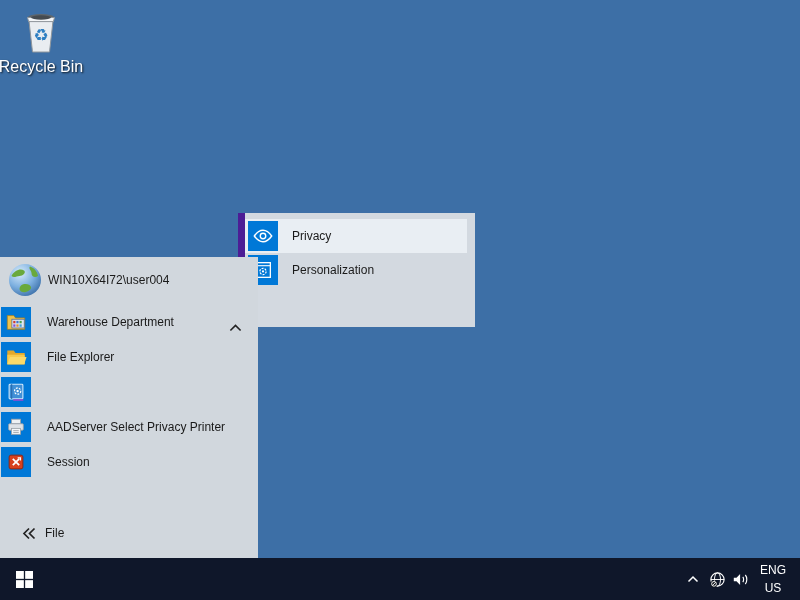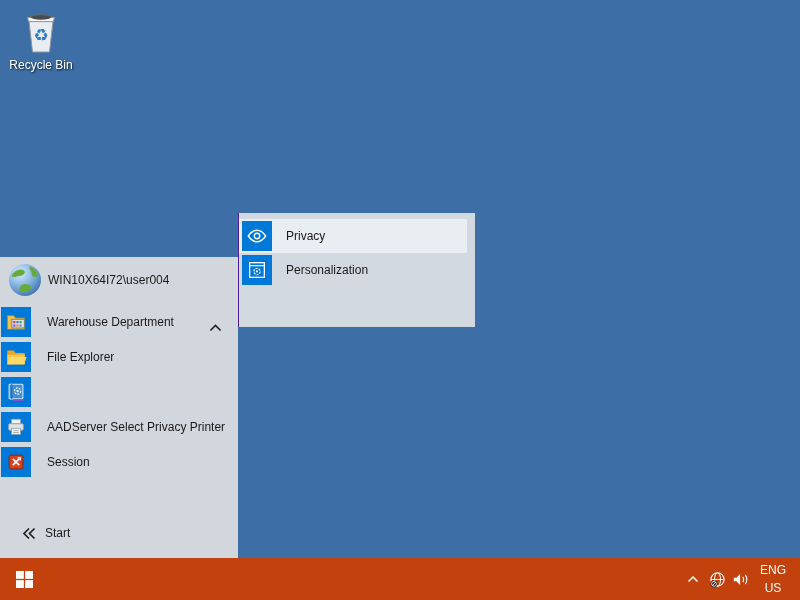--- a/index.html
+++ b/index.html
@@ -2,48 +2,48 @@
 <html><head>
 <meta charset="utf-8">
 <style>
   html,body{margin:0;padding:0;}
   body{width:800px;height:600px;overflow:hidden;font-family:"Liberation Sans",sans-serif;}
   .screen{position:relative;width:800px;height:600px;background:#3d6fa6;overflow:hidden;}
 
   
   .desktop-icon{position:absolute;left:6px;top:8px;width:70px;display:flex;flex-direction:column;align-items:center;cursor:default;}
   .desktop-icon .glyph{width:44px;height:48px;}
-  .desktop-icon .label{margin-top:2px;font-size:12px;color:#fff;text-shadow:1px 1px 2px rgba(0,0,0,.85);white-space:nowrap;}
-
-  
-  .start-panel{position:absolute;left:0;top:257px;width:238px;height:301px;background:#d1d7dd;}
+  .desktop-icon .label{margin-top:2px;font-size:16px;color:#fff;text-shadow:1px 1px 2px rgba(0,0,0,.85);white-space:nowrap;}
+
+  
+  .start-panel{position:absolute;left:0;top:257px;width:258px;height:301px;background:#d1d7dd;}
   .user-header{display:flex;align-items:center;padding:4px 0 4px 8px;height:38px;}
   .user-avatar{width:34px;height:34px;flex:0 0 34px;}
   .user-text{margin-left:6px;line-height:1.55;}
   .user-text .line1,.user-text .line2{font-size:12px;color:#1a1a1a;white-space:nowrap;}
 
   .menu-list{margin-top:1px;}
   .menu-item{display:flex;align-items:center;height:35px;padding-left:1px;position:relative;cursor:pointer;}
   .tile{width:30px;height:30px;background:#0078d7;display:flex;align-items:center;justify-content:center;flex:0 0 30px;}
   .tile svg{width:22px;height:22px;}
   .menu-item .item-label{margin-left:16px;font-size:12px;color:#1a1a1a;white-space:nowrap;}
   .menu-item .expand{position:absolute;right:16px;top:50%;transform:translateY(-50%);width:13px;height:8px;}
 
   .back-row{position:absolute;left:22px;bottom:18px;display:flex;align-items:center;cursor:pointer;}
   .back-row svg{width:14px;height:13px;}
   .back-row .back-label{margin-left:9px;font-size:12px;color:#1a1a1a;}
 
   
-  .submenu{position:absolute;left:238px;top:213px;width:237px;height:114px;background:#d3d9e0;border-left:1px solid #4c1d95;box-sizing:border-box;padding-top:6px;}
+  .submenu{position:absolute;left:238px;top:213px;width:237px;height:114px;background:#d3d9e0;border-left:7px solid #4c1d95;box-sizing:border-box;padding-top:6px;}
   .submenu-item{display:flex;align-items:center;height:34px;margin-right:8px;padding-left:3px;cursor:pointer;}
   .submenu-item.highlight{background:#e9eef3;}
   .submenu-item .item-label{margin-left:14px;font-size:12px;color:#1a1a1a;white-space:nowrap;}
 
   
-  .taskbar{position:absolute;left:0;bottom:0;width:800px;height:42px;background:#c2410c;display:flex;align-items:stretch;}
+  .taskbar{position:absolute;left:0;bottom:0;width:800px;height:42px;background:#0f172a;display:flex;align-items:stretch;}
   .start-button{width:48px;display:flex;align-items:center;justify-content:center;cursor:pointer;}
   .start-button svg{width:17px;height:17px;}
   .tray{margin-left:auto;display:flex;align-items:center;}
   .tray-icon{display:flex;align-items:center;justify-content:center;width:24px;height:42px;cursor:pointer;}
   .lang{width:40px;text-align:center;font-size:12px;color:#fff;line-height:1.5;cursor:pointer;}
   .clock{width:66px;text-align:right;font-size:12px;color:#fff;line-height:1.5;margin:0 8px 0 4px;cursor:pointer;}
   .show-desktop{width:6px;border-left:1px solid #3c4248;cursor:pointer;}
 </style>
 </head>
 <body>
@@ -177,21 +177,21 @@
         </span>
         <span class="item-label">Session</span>
       </div>
     </div>
 
     <div class="back-row">
       <svg viewBox="0 0 14 12">
           <path d="M7 1 L2 6 L7 11" stroke="#222" stroke-width="1.7" fill="none"></path>
           <path d="M12.5 1 L7.5 6 L12.5 11" stroke="#222" stroke-width="1.7" fill="none"></path>
         </svg>
-      <span class="back-label">Start</span>
+      <span class="back-label">File</span>
     </div>
   </div>
 
   <div class="taskbar">
     <div class="start-button">
       <svg viewBox="0 0 18 18">
         <rect x="0" y="0" width="8.3" height="8.3" fill="#fff"></rect>
         <rect x="9.7" y="0" width="8.3" height="8.3" fill="#fff"></rect>
         <rect x="0" y="9.7" width="8.3" height="8.3" fill="#fff"></rect>
         <rect x="9.7" y="9.7" width="8.3" height="8.3" fill="#fff"></rect>

